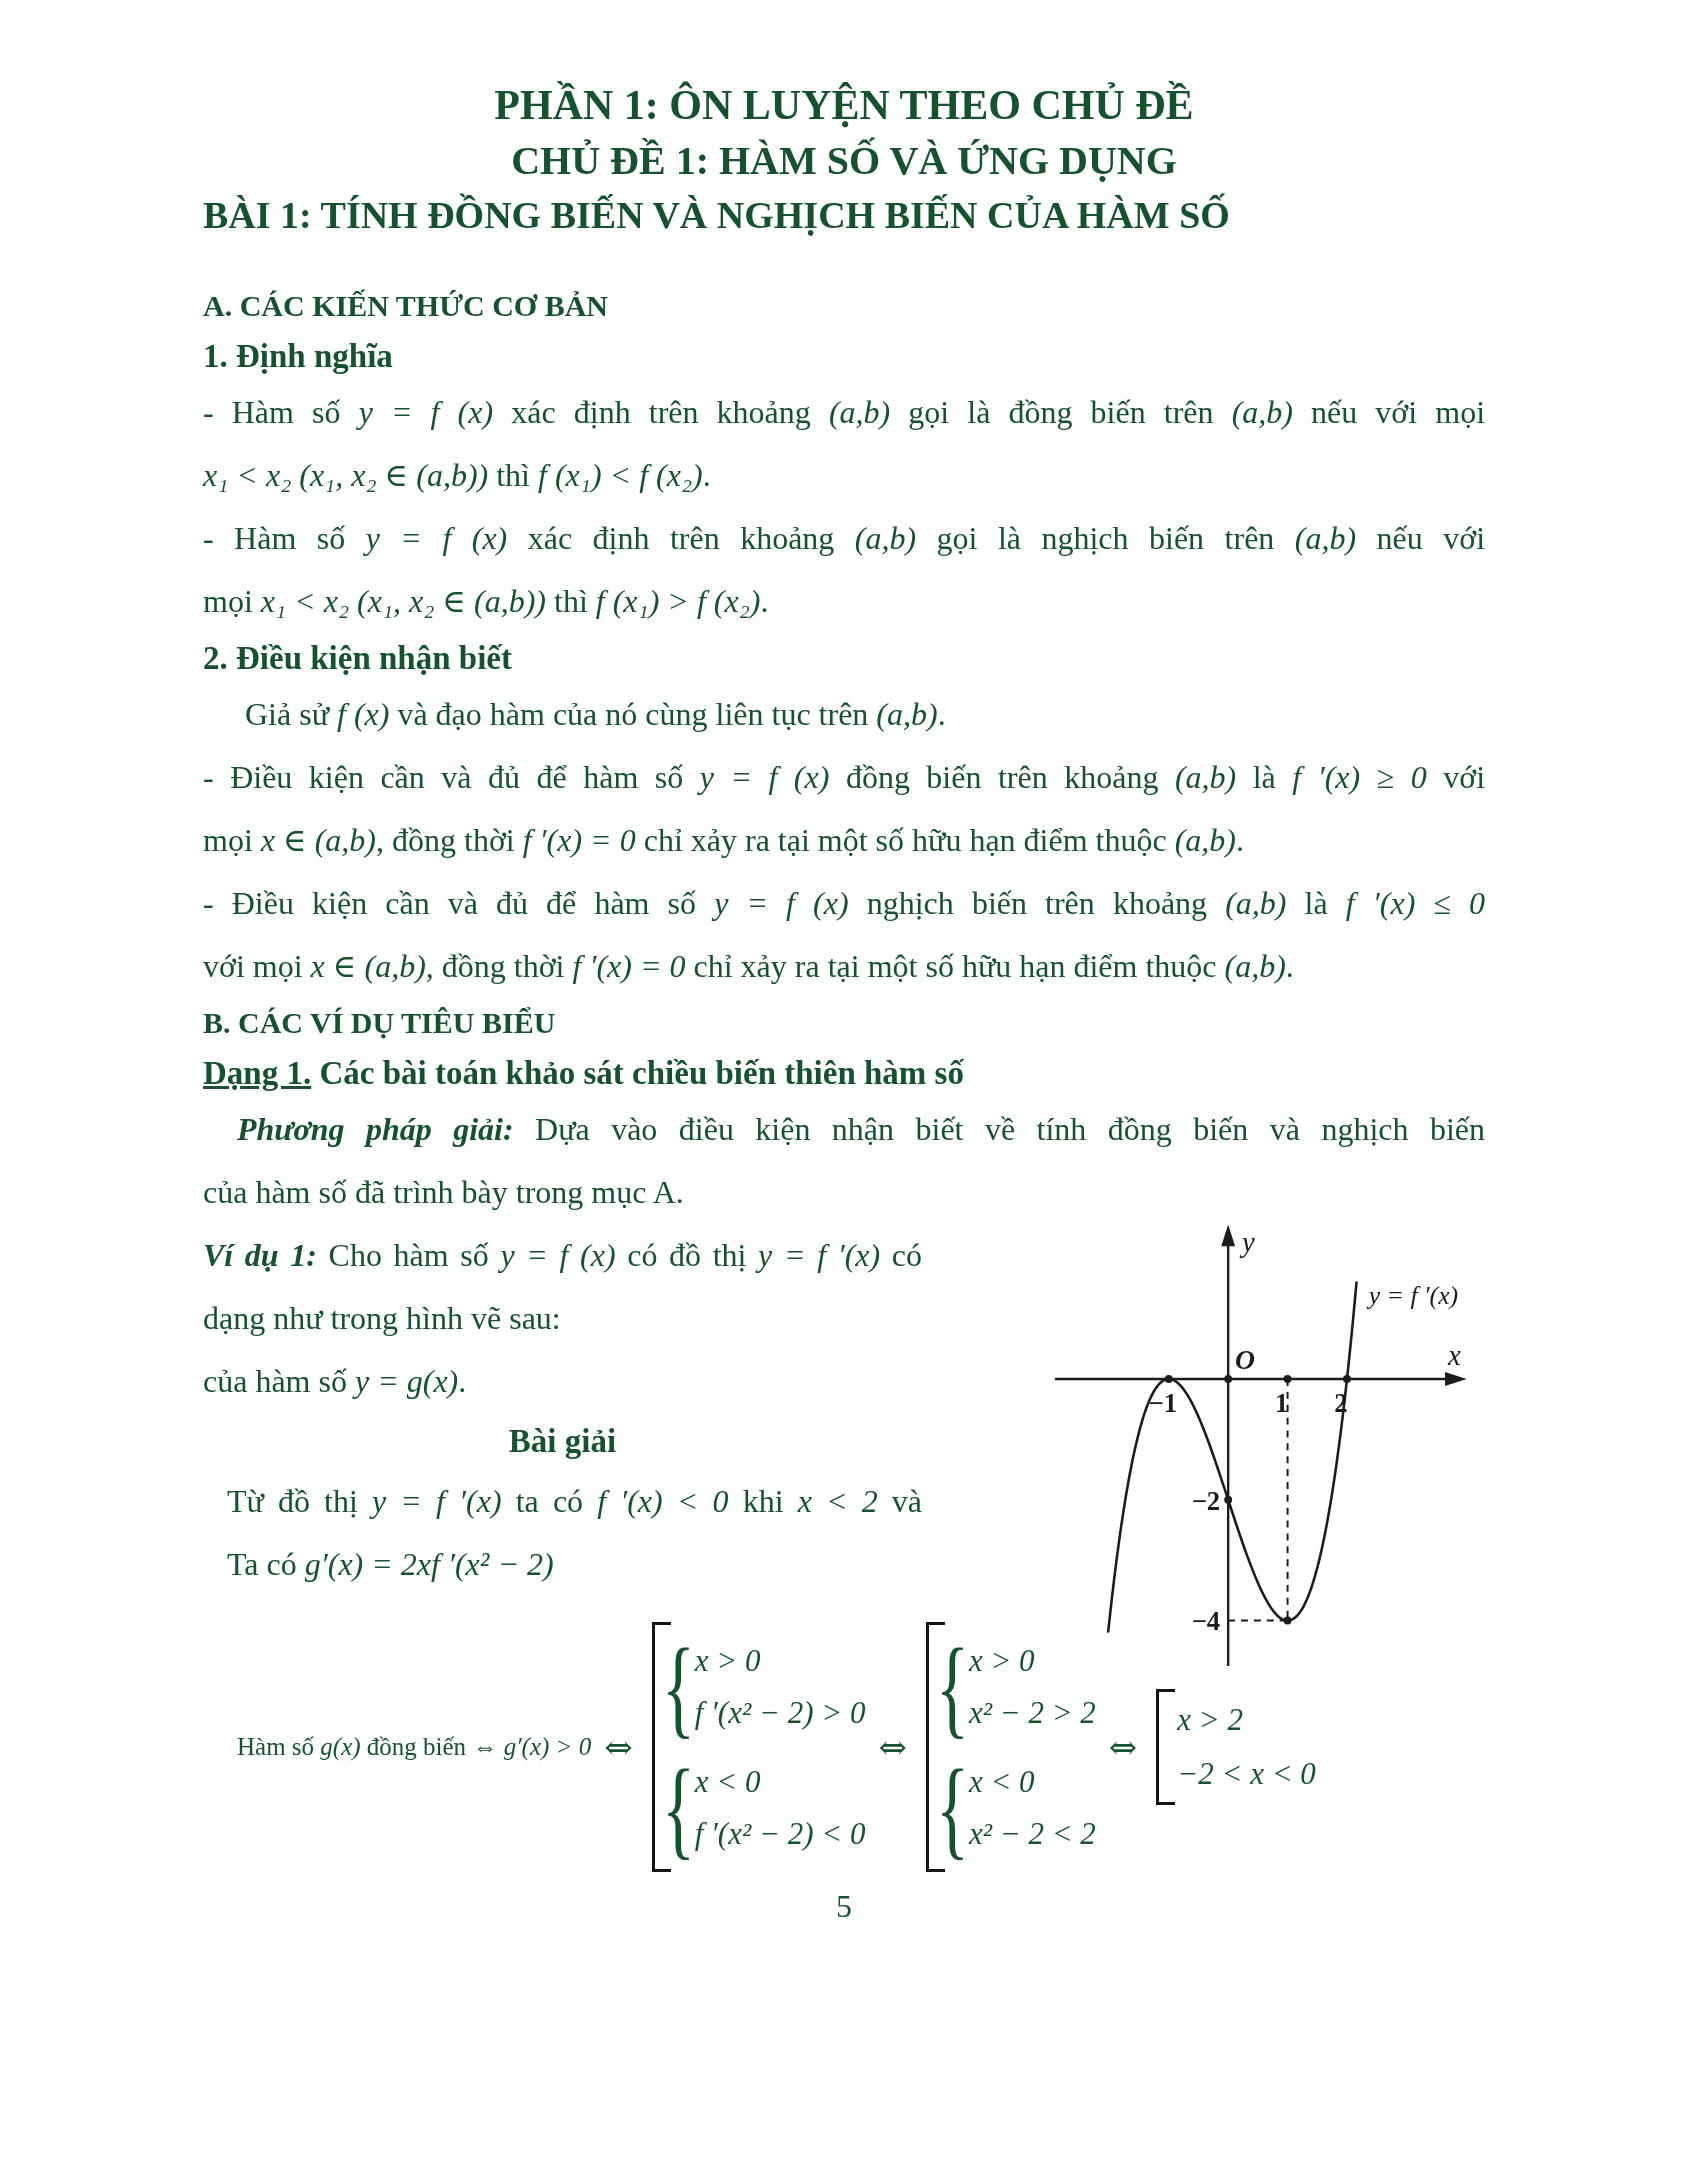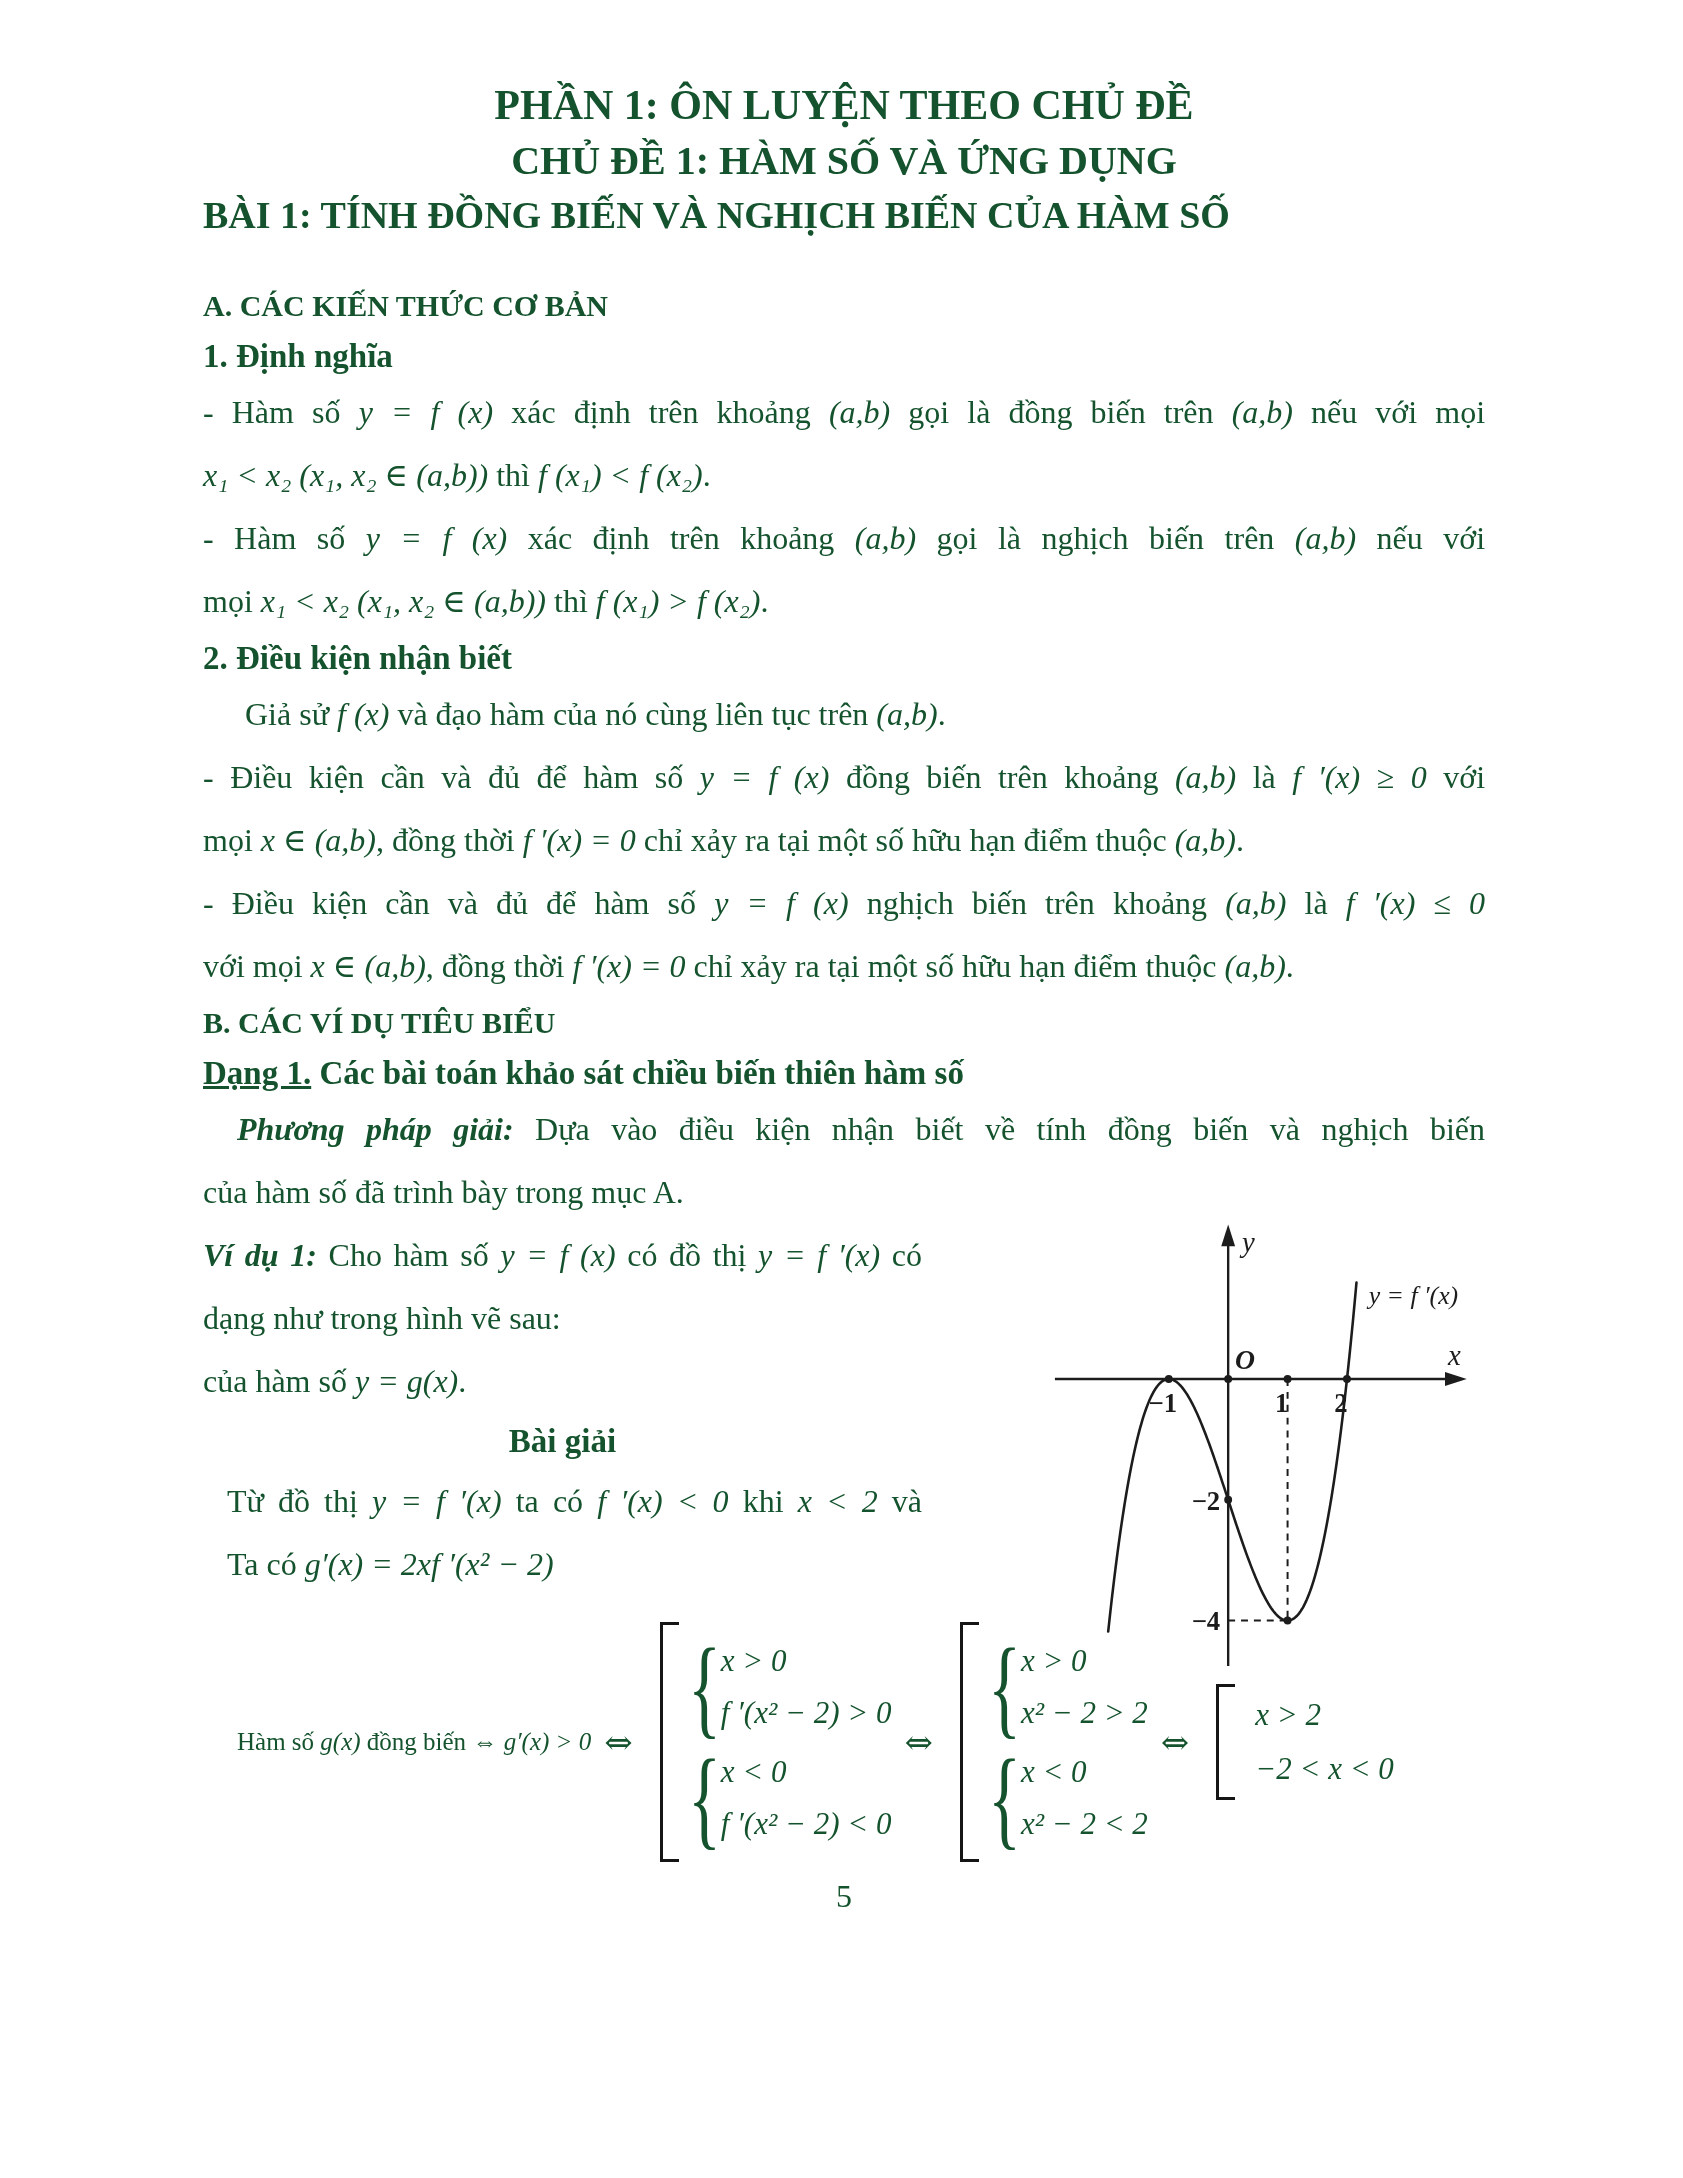--- a/index.html
+++ b/index.html
@@ -25,22 +25,22 @@
   .seg-b{font-weight:bold;}
   .seg-bi{font-weight:bold;font-style:italic;}
   .seg-bu{font-weight:bold;text-decoration:underline;margin-top:32px;}
   .baigiai{font-size:33px;font-weight:bold;text-align:center;width:719px;line-height:57px;}
   
   .figure{position:absolute;left:1025px;top:1183px;width:540px;height:495px;}
   .figure svg{display:block;}
   
   .eqrow{display:flex;align-items:center;margin-top:26px;margin-left:34px;}
   .eqlead{font-size:25px;}
-  .orbr{position:relative;border-left:3px solid #151515;padding:9px 0 9px 28px;
-        display:flex;flex-direction:column;margin-left:14px;}
+  .orbr{position:relative;border-left:3px solid #151515;padding:9px 0 9px 10px;
+        display:flex;flex-direction:column;gap:10px;margin-left:6px;}
   .orbr::before,.orbr::after{content:'';position:absolute;left:0;width:16px;height:3px;background:#151515;}
   .orbr::before{top:0;}
   .orbr::after{bottom:0;}
   .sys{display:flex;align-items:center;}
   .brace{width:28px;display:flex;align-items:center;justify-content:center;overflow:visible;}
   .brace::before{content:'{';font-size:111px;font-weight:400;line-height:1;transform:scale(.62,1);}
   .syslines{display:flex;flex-direction:column;gap:8px;margin-left:2px;}
   .sysline{font-style:italic;font-size:31px;line-height:44px;white-space:nowrap;}
   .final .syslines{gap:10px;padding-left:6px;}
   .arrow{font-size:34px;margin:0 13px;font-family:"DejaVu Serif","DejaVu Sans",serif;}

